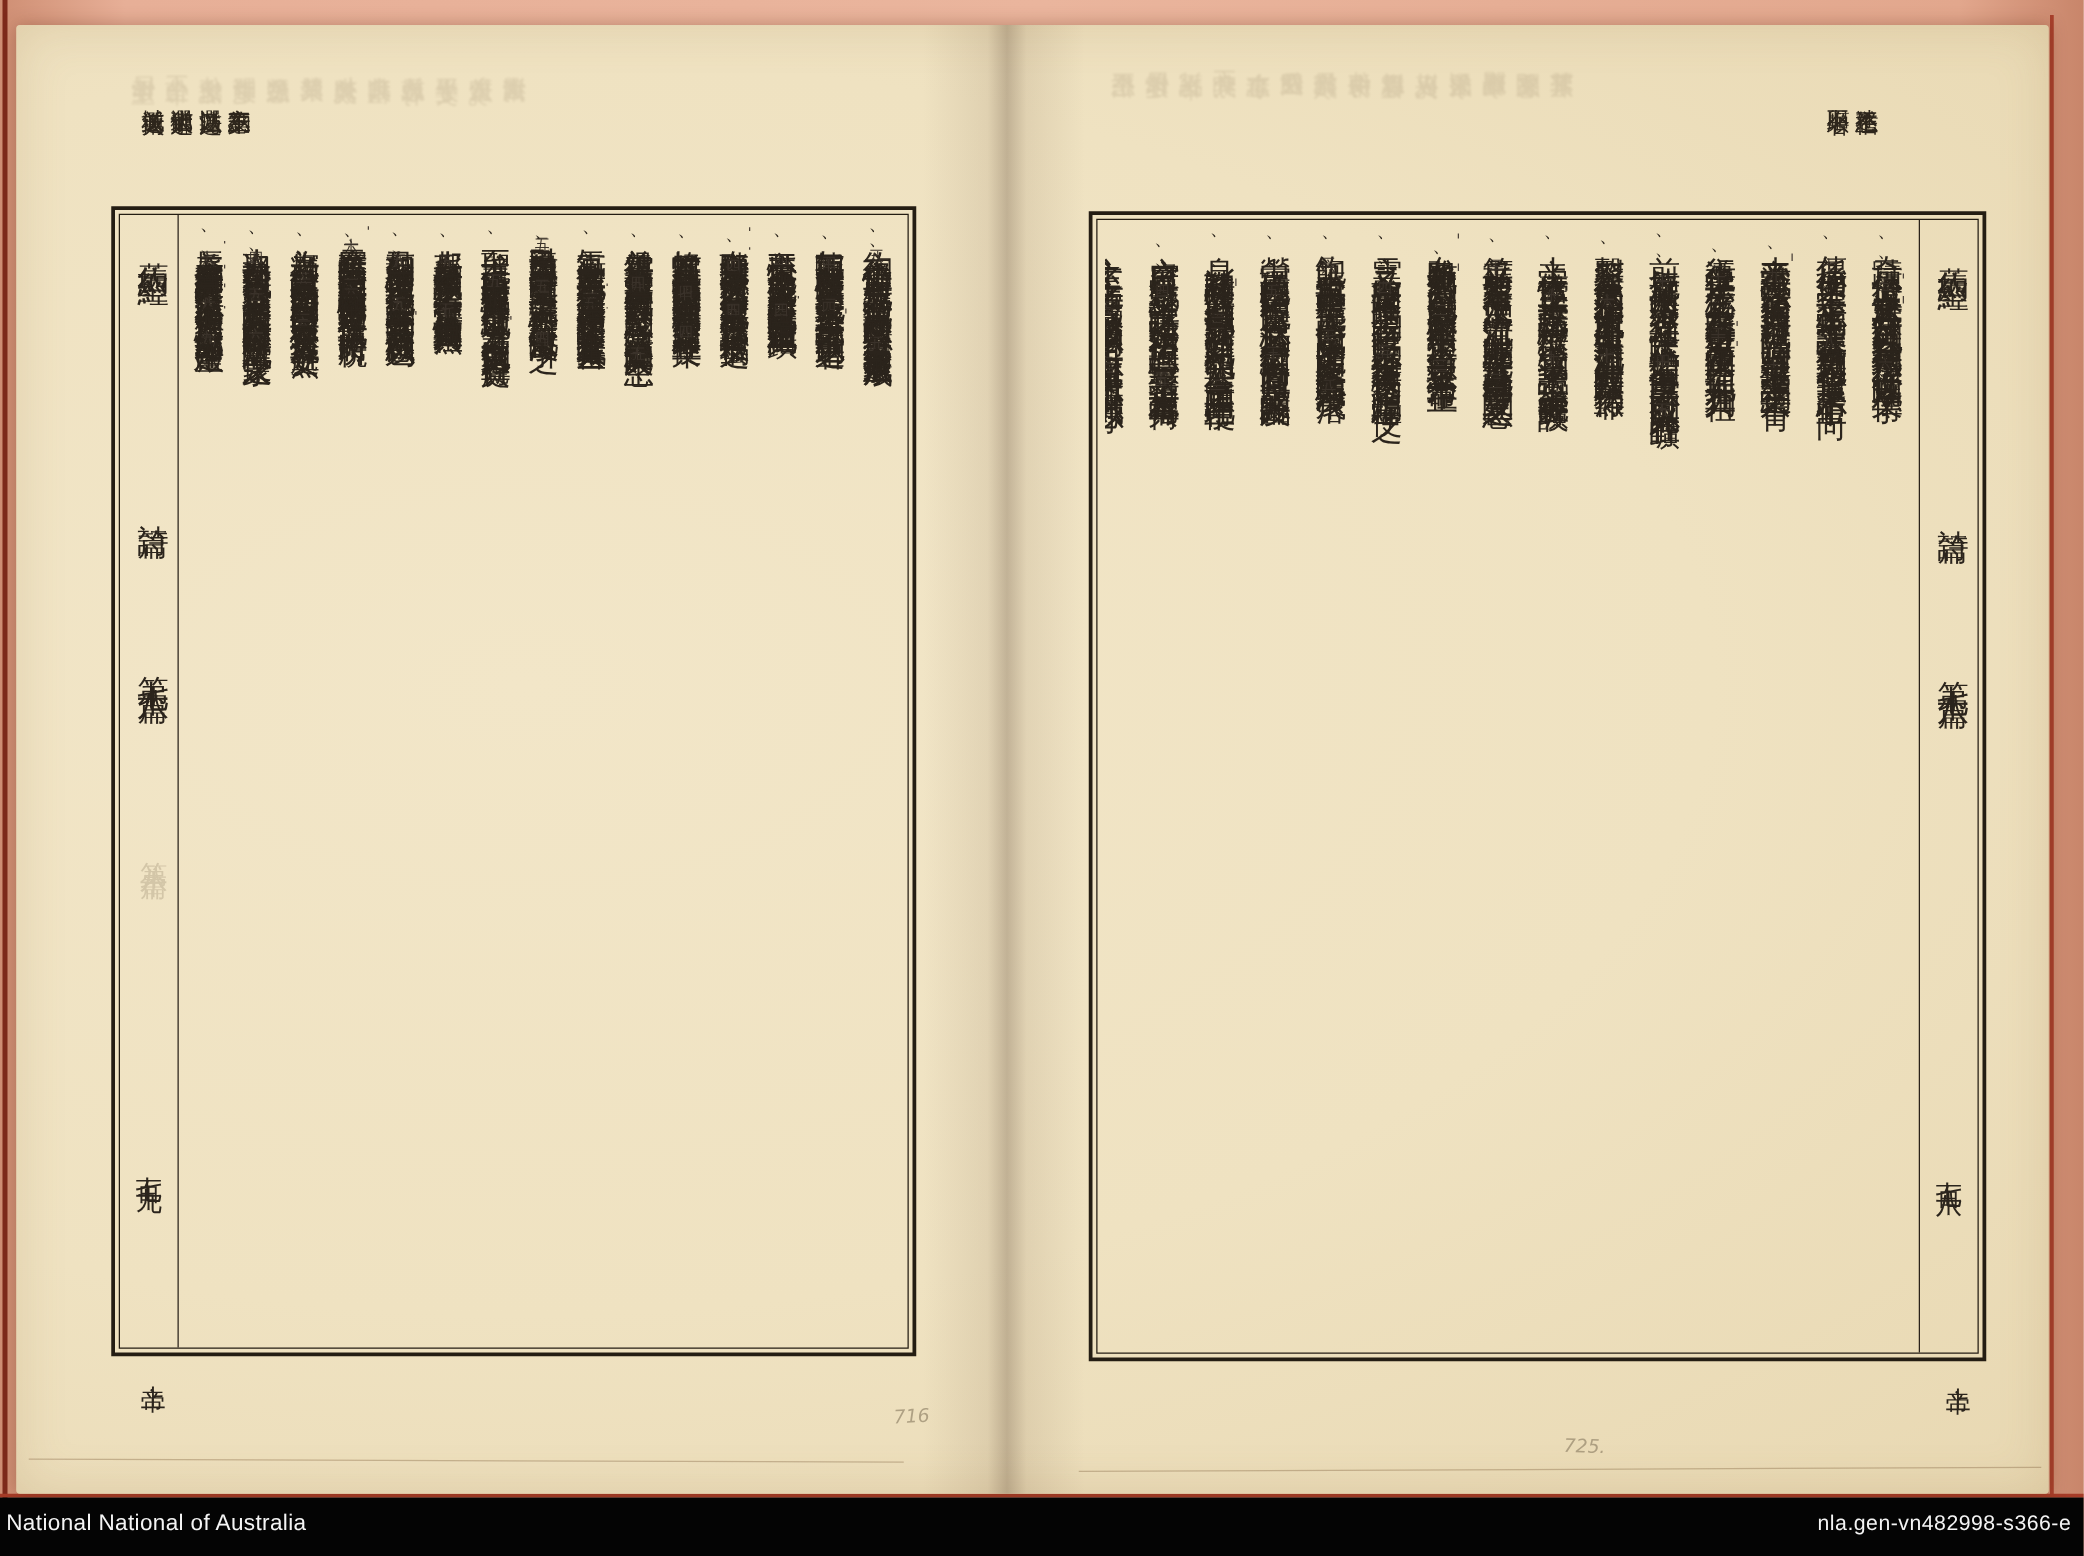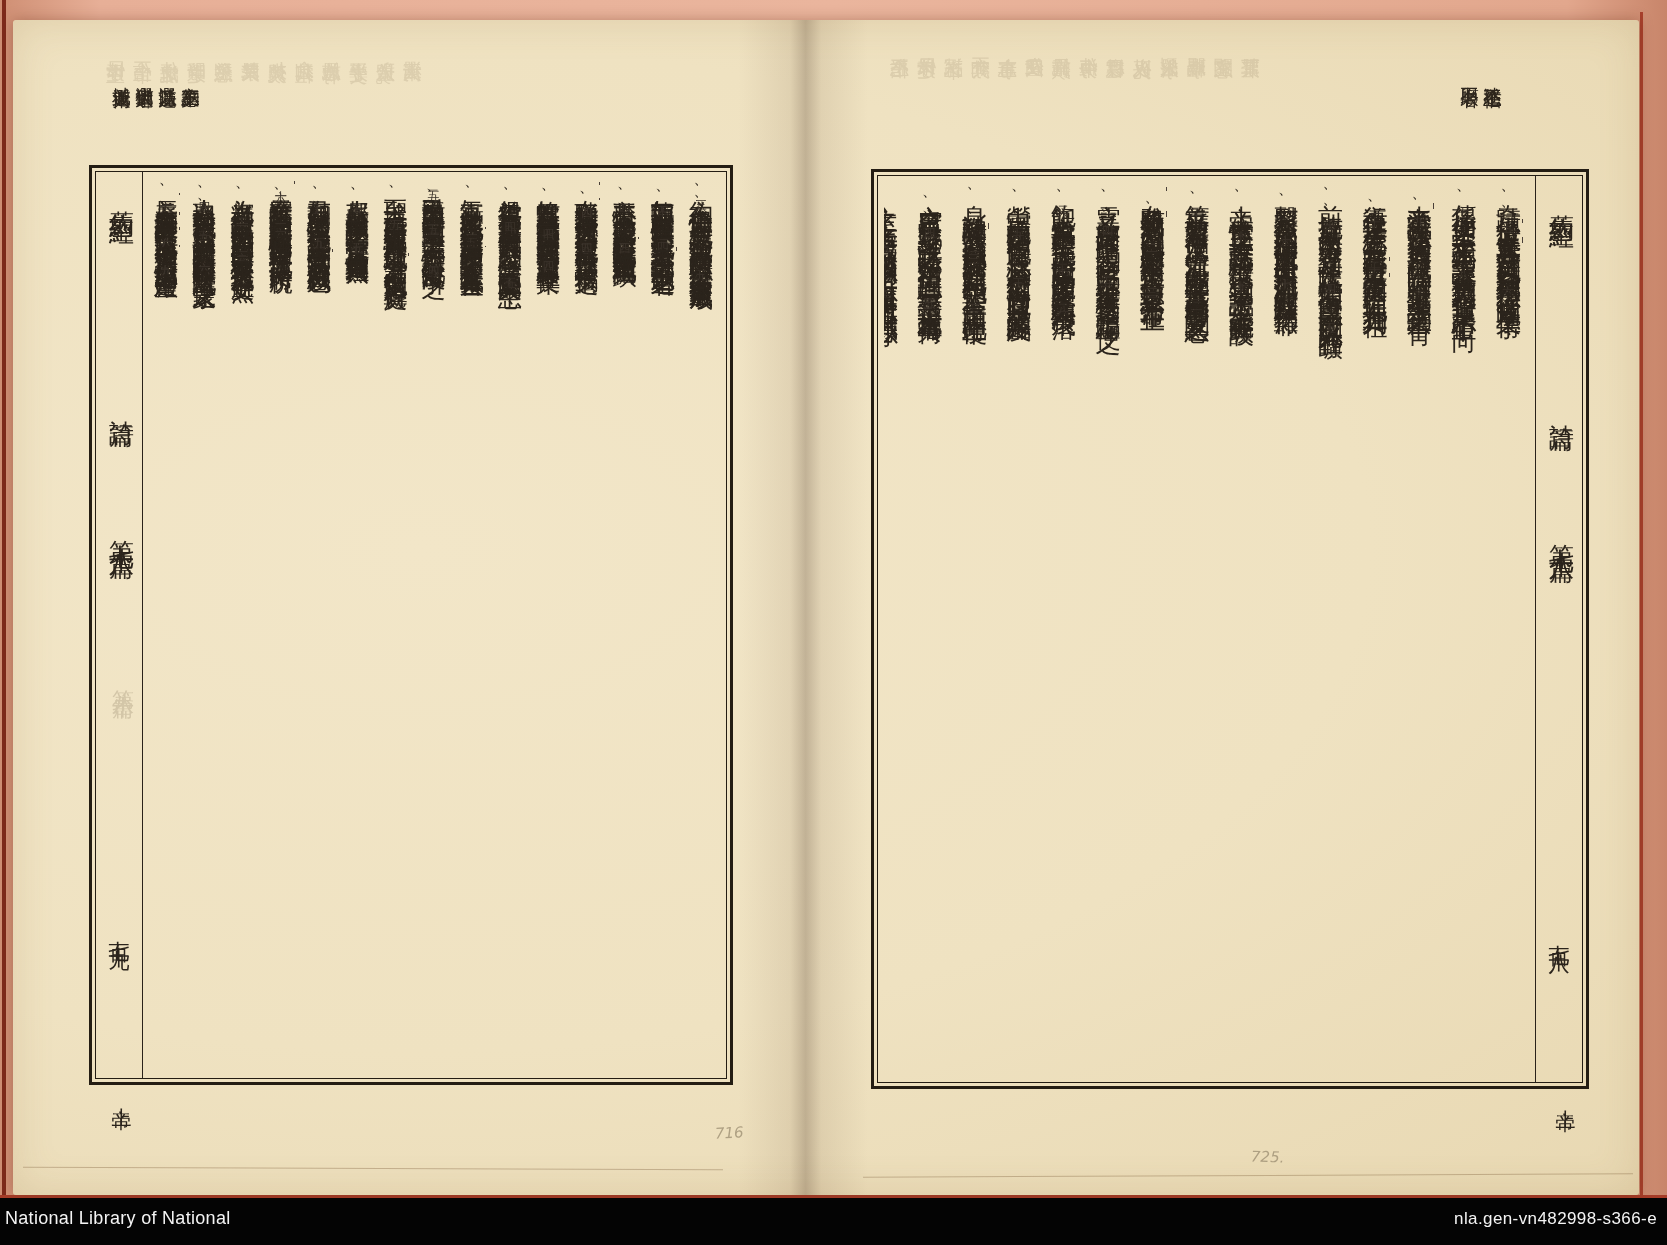--- a/index.html
+++ b/index.html
@@ -222,15 +222,15 @@
 
   <div class="pencil pencil-716">716</div>
   <div class="pencil pencil-725">725.</div>
 
   <div class="page-bottom-edge pbe-l"></div>
   <div class="page-bottom-edge pbe-r"></div>
   <div class="gutter"></div>
 </div>
 
 <div class="footerbar">
-  <span class="lib">National Library of National</span>
+  <span class="lib">National National of Australia</span>
   <span class="ident">nla.gen-vn482998-s366-e</span>
 </div>
 
 </body></html>

